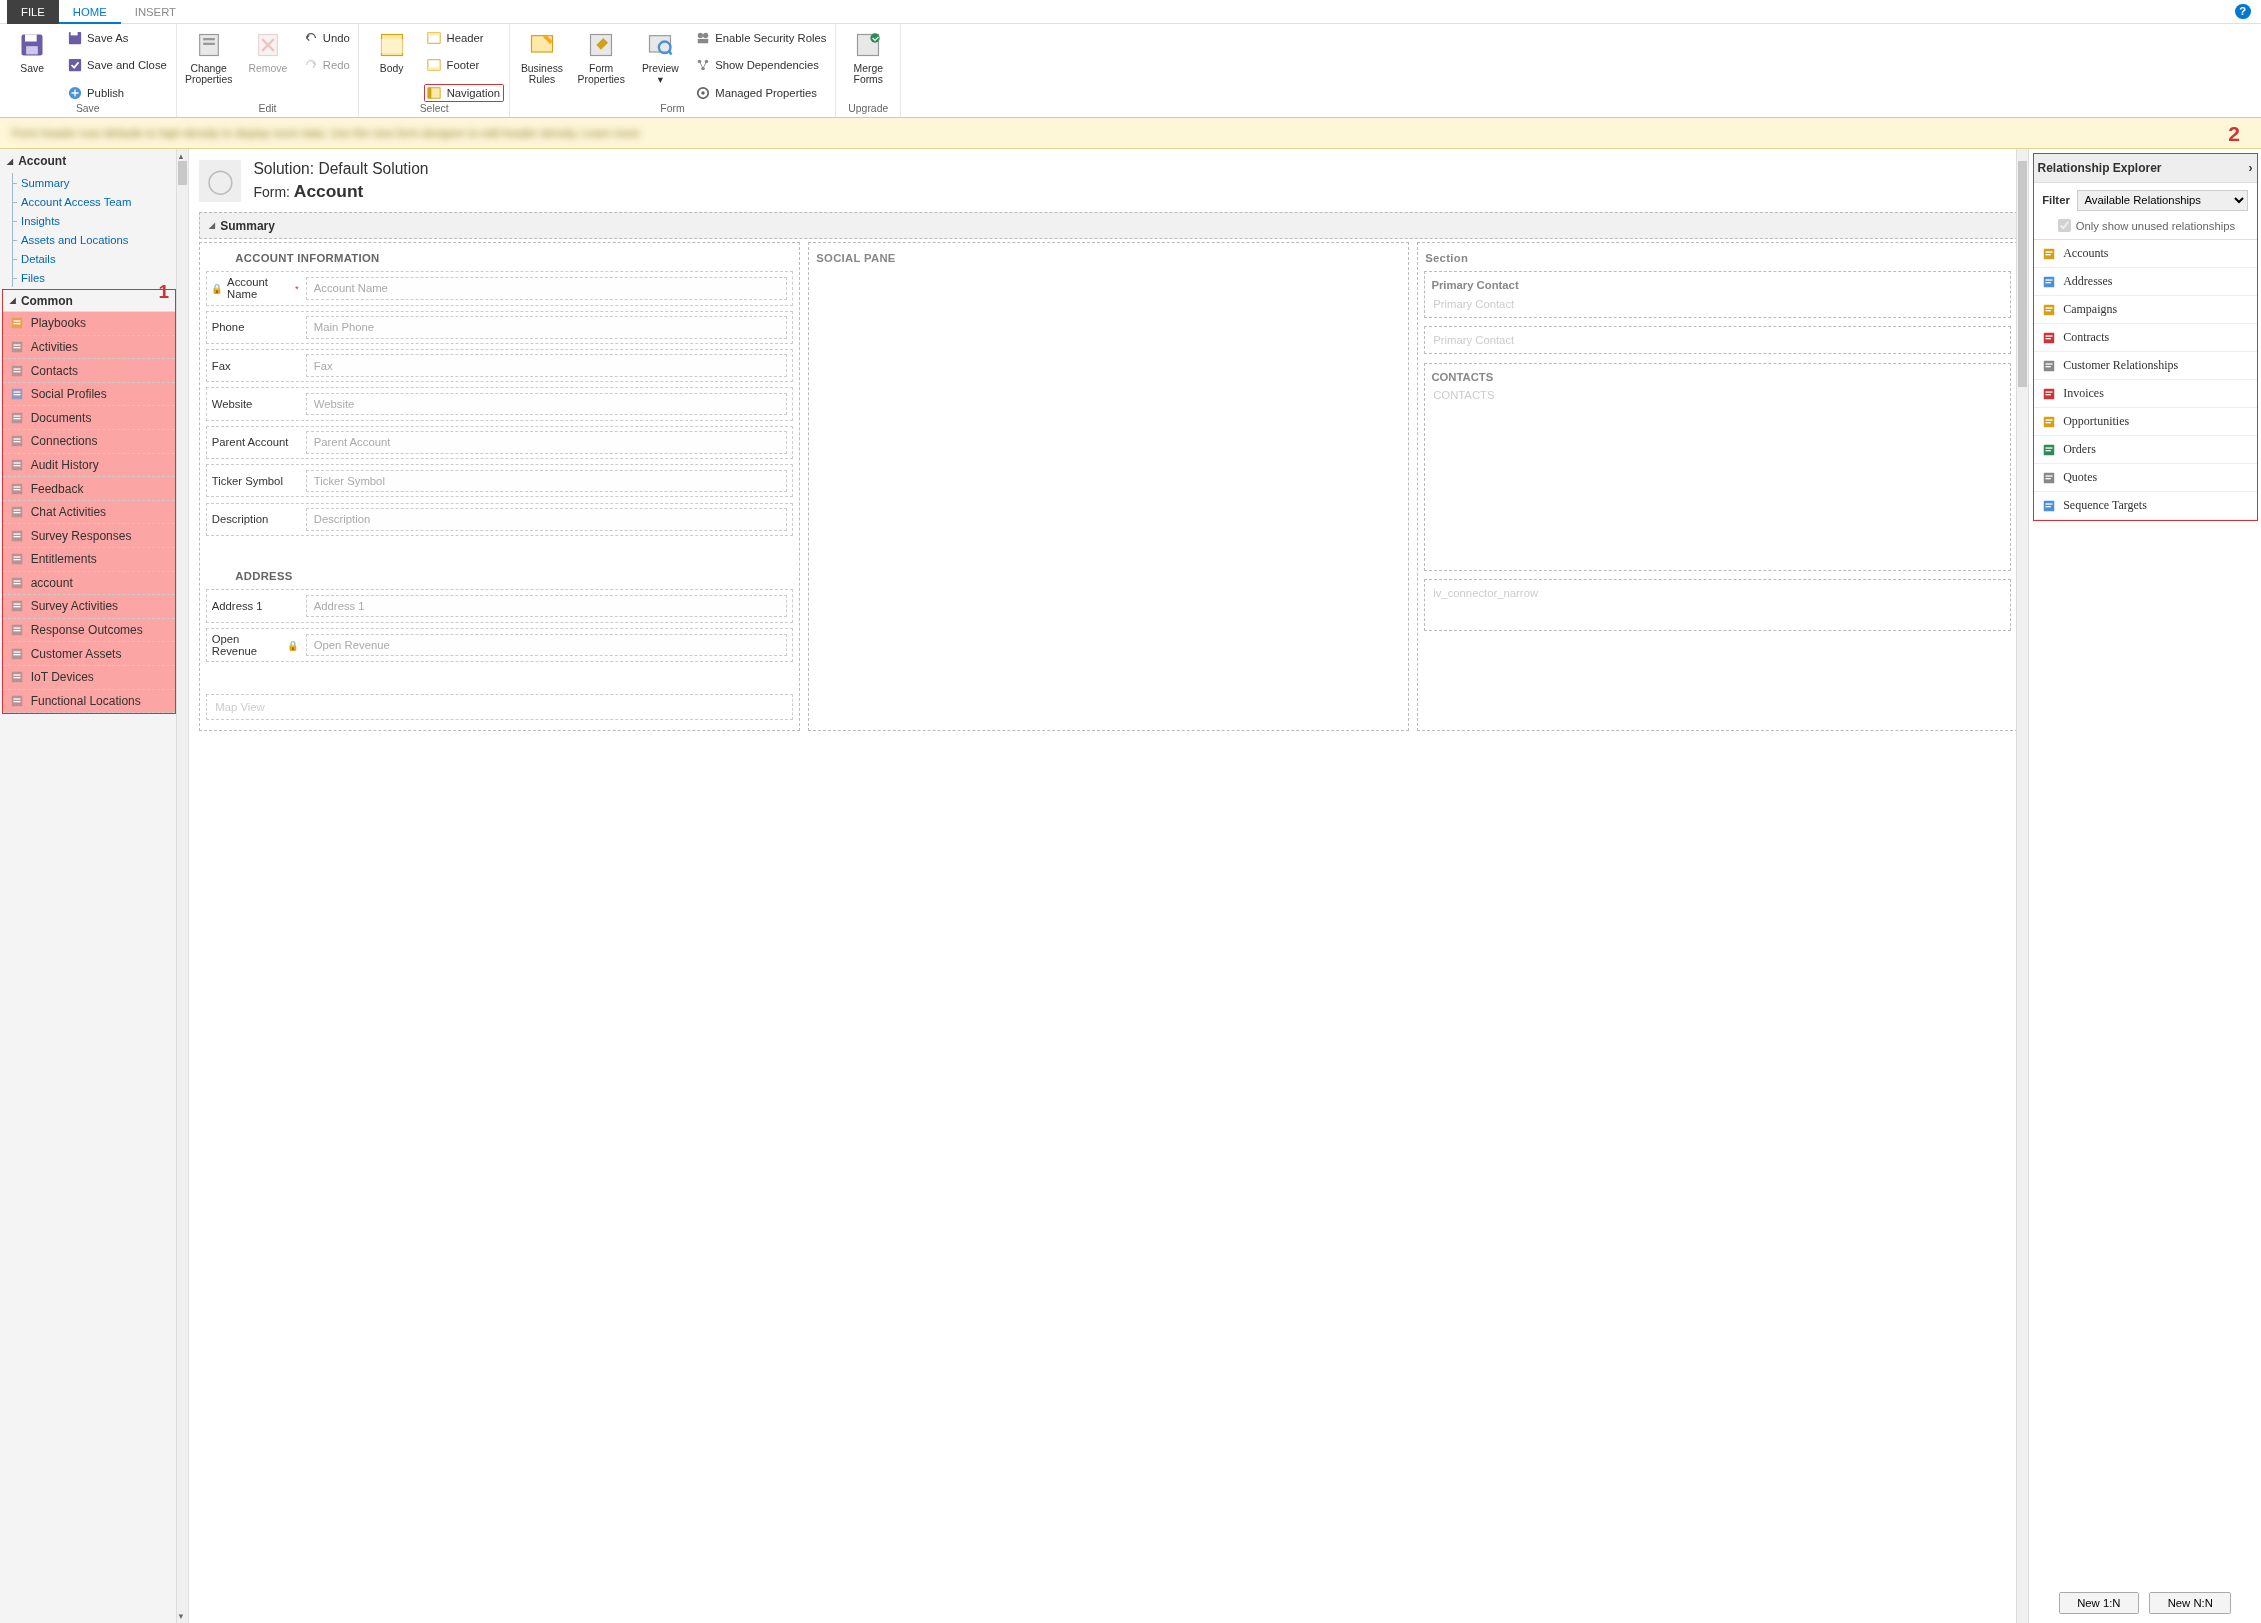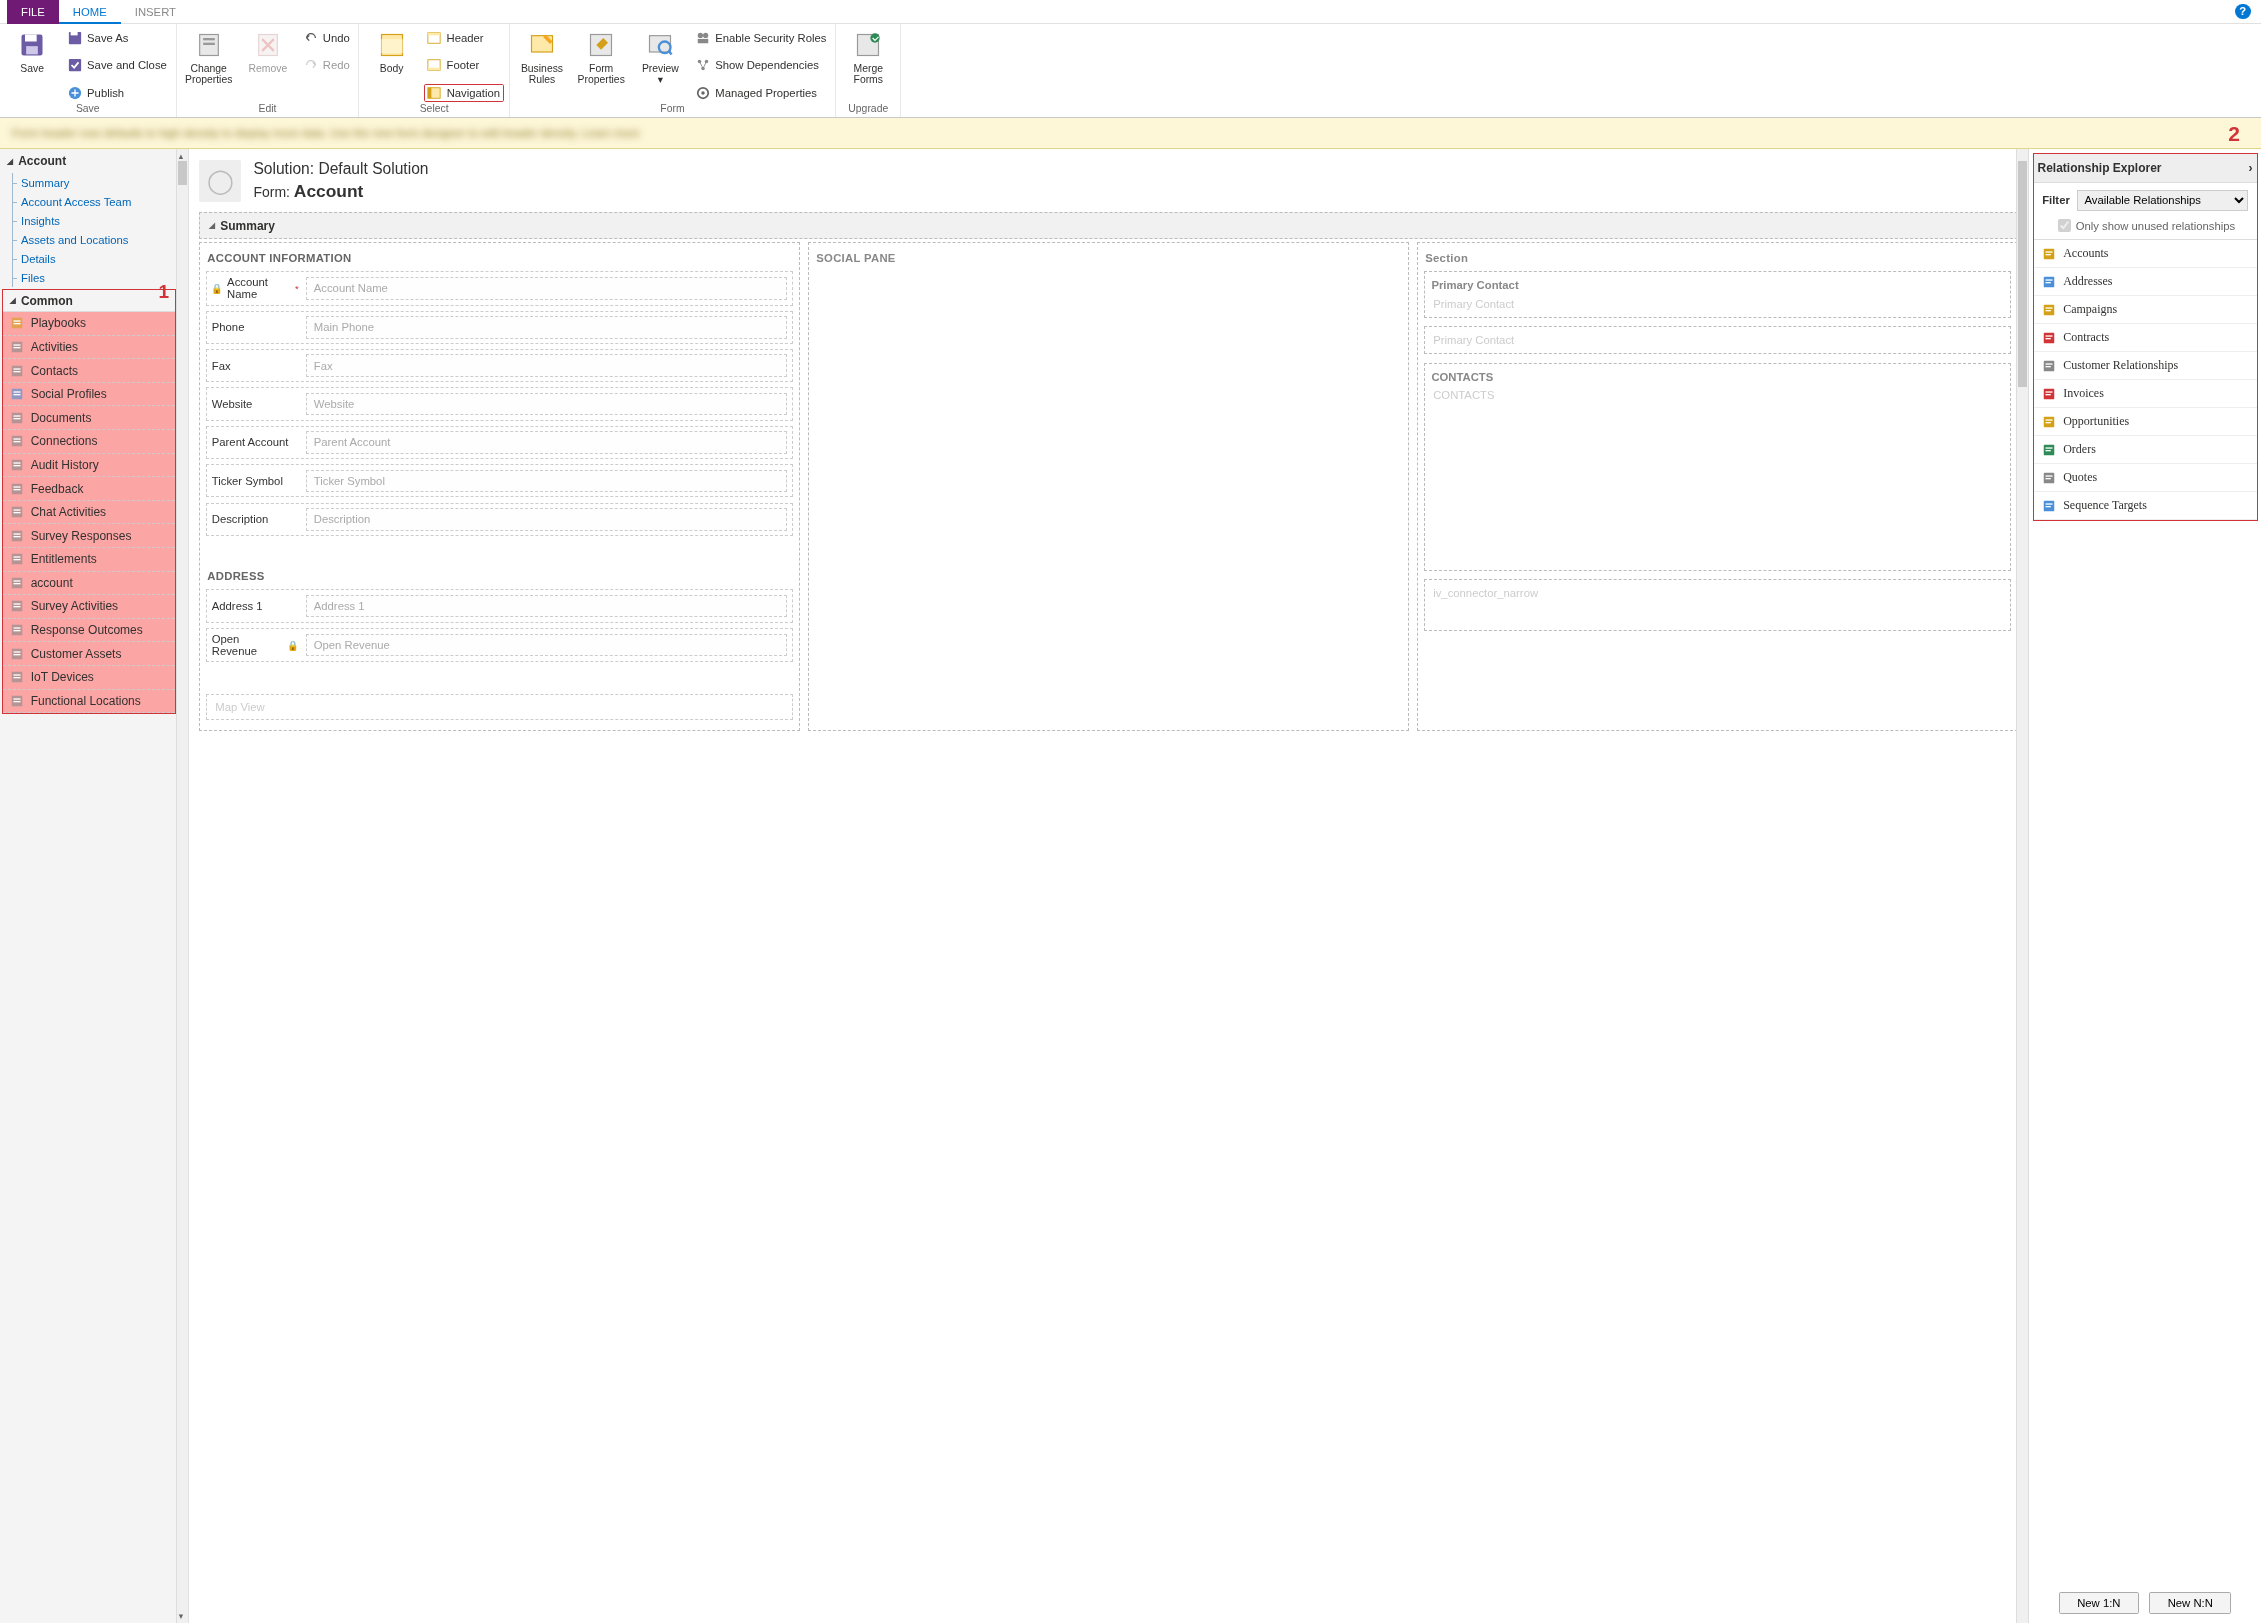--- a/index.html
+++ b/index.html
@@ -1,21 +1,21 @@
 <!DOCTYPE html>
 <html style="font-size:14px"><head>
 <meta charset="utf-8">
 <style>
 * { box-sizing: border-box; margin: 0; padding: 0; }
 body { font-family: "Segoe UI", Arial, sans-serif; font-size: 11.3px; color: #323130; background: #fff; overflow: hidden; }
 
 
 .ribbon-tabs { display: flex; align-items: center; height: 24px; border-bottom: 0.9px solid #e1e1e1; padding-left: 7px; position: relative; }
 .ribbon-tab { padding: 0 14px; height: 24px; line-height: 24px; font-size: 11.3px; cursor: pointer; }
-.ribbon-tab.file { background: #701a75; color: #fff; }
+.ribbon-tab.file { background: #404040; color: #fff; }
 .ribbon-tab.active { color: #0078d4; border-bottom: 2.6px solid #0078d4; }
 .ribbon-tab.inactive { color: #888; }
 .help-icon { position: absolute; right: 10.4px; top: 3.5px; width: 15.6px; height: 15.6px; border-radius: 50%; background: #0078d4; color: #fff; text-align: center; line-height: 15.6px; font-size: 11.3px; font-weight: bold; }
 
 
 .ribbon { display: flex; height: 94px; border-bottom: 1.7px solid #c8c8c8; background: #fff; }
 .ribbon-group { display: flex; flex-direction: column; border-right: 0.9px solid #e8e8e8; padding: 3.5px 5.2px 0; }
 .ribbon-group-body { flex: 1; display: flex; align-items: flex-start; gap: 5.2px; }
 .ribbon-group-label { text-align: center; font-size: 10.4px; color: #666; padding: 1.7px 0 3.5px; }
 .rbtn-big { display: flex; flex-direction: column; align-items: center; width: 54px; padding: 3.5px 1.7px; cursor: pointer; }
@@ -63,21 +63,21 @@
 .form-titles .frm { font-size: 14px; color: #333; margin-top: 3.5px; }
 .form-titles .frm b { font-size: 17.4px; }
 
 .summary-tab { background: #f1f1f1; border: 0.9px dashed #bbb; padding: 5.2px 8.7px; margin-bottom: 3.5px; }
 .summary-tab .hdr { font-weight: 600; font-size: 12px; display: flex; align-items: center; }
 .summary-tab .hdr::before { content: "◢"; font-size: 7.8px; margin-right: 5.2px; color: #666; }
 
 .cols { display: flex; gap: 8.7px; }
 .col { flex: 1; border: 0.9px dashed #bbb; padding: 5.2px; min-height: 486px; }
 .sec-title { font-weight: 600; color: #888; font-size: 11.3px; padding: 3.5px 1.7px 7px; letter-spacing: 0.3px; }
-.sec-title.dark { color: #666; }
+.sec-title.dark { color: #666; margin-left: 28px; }
 .field-row { display: flex; align-items: center; border: 0.9px dashed #ccc; padding: 4.3px 5.2px; margin-bottom: 5.2px; gap: 7px; }
 .field-label { width: 87px; font-size: 11.3px; color: #333; display: flex; align-items: center; gap: 3.5px; }
 .field-label .req { color: #d13438; font-size: 9.5px; }
 .field-label .lock { color: #d13438; font-size: 9.5px; }
 .field-input { flex: 1; border: 0.9px dashed #ccc; padding: 4.3px 7px; color: #aaa; font-size: 11.3px; background: #fefefe; }
 .sec-box { border: 0.9px dashed #bbb; padding: 5.2px; margin-bottom: 8.7px; }
 .sec-box .sh { color: #888; font-weight: 600; font-size: 11.3px; padding: 1.7px 1.7px 5.2px; }
 .faint { color: #ccc; font-size: 11.3px; padding: 1.7px 3.5px; }
 
 

